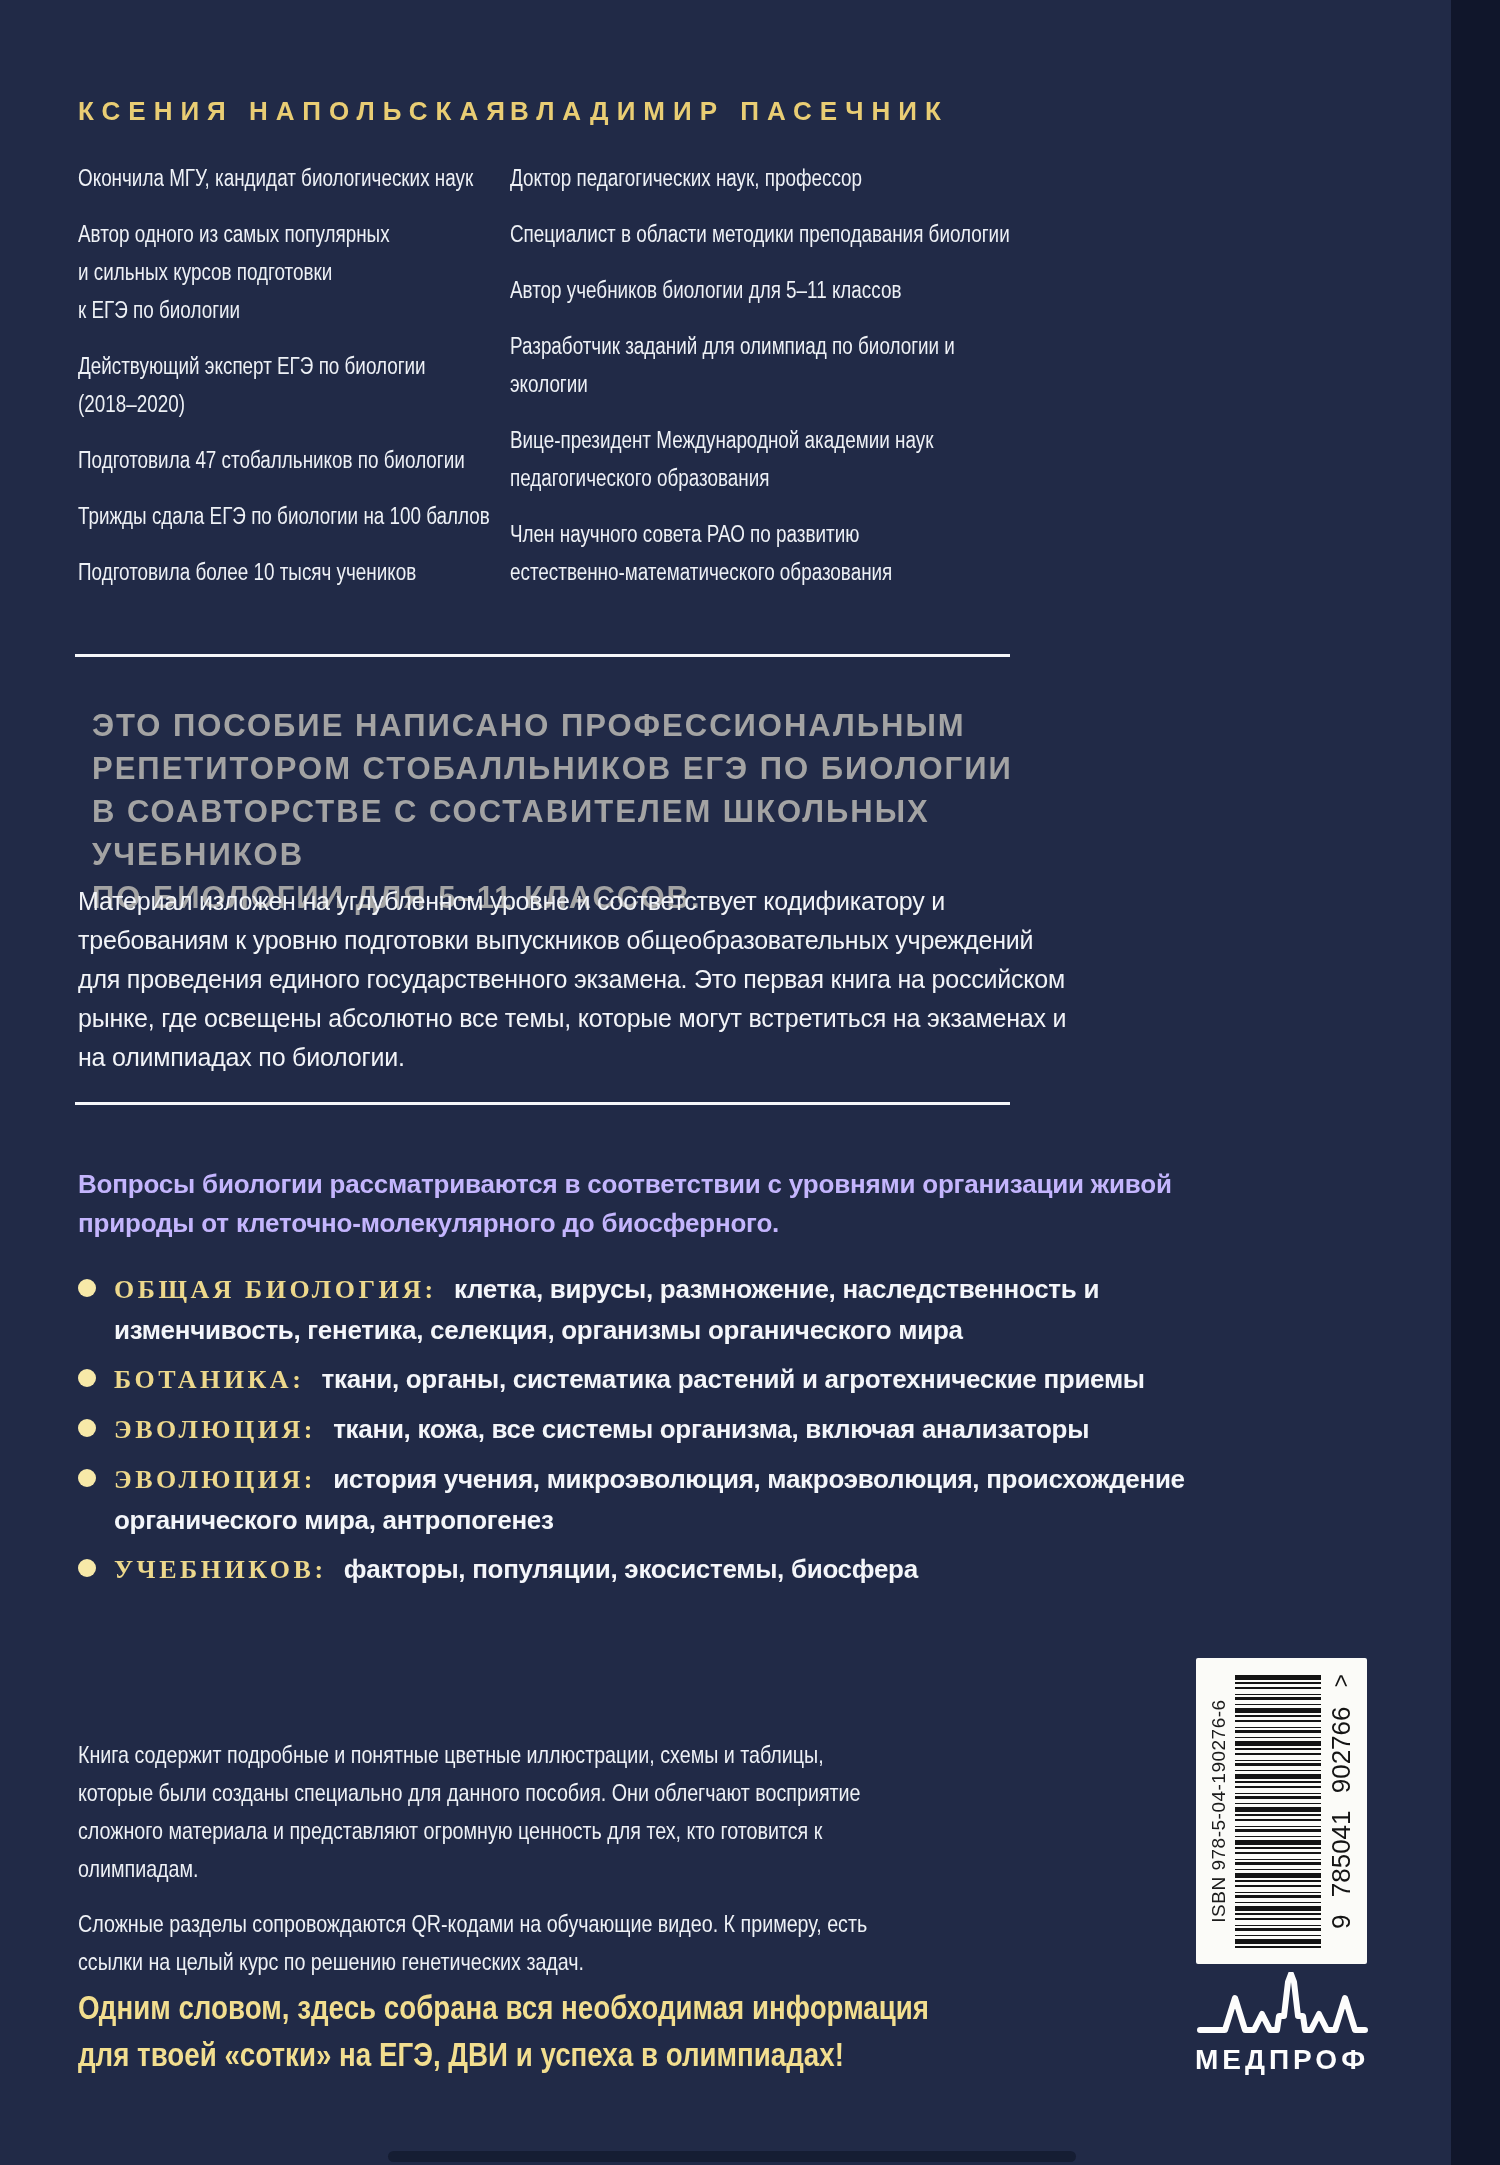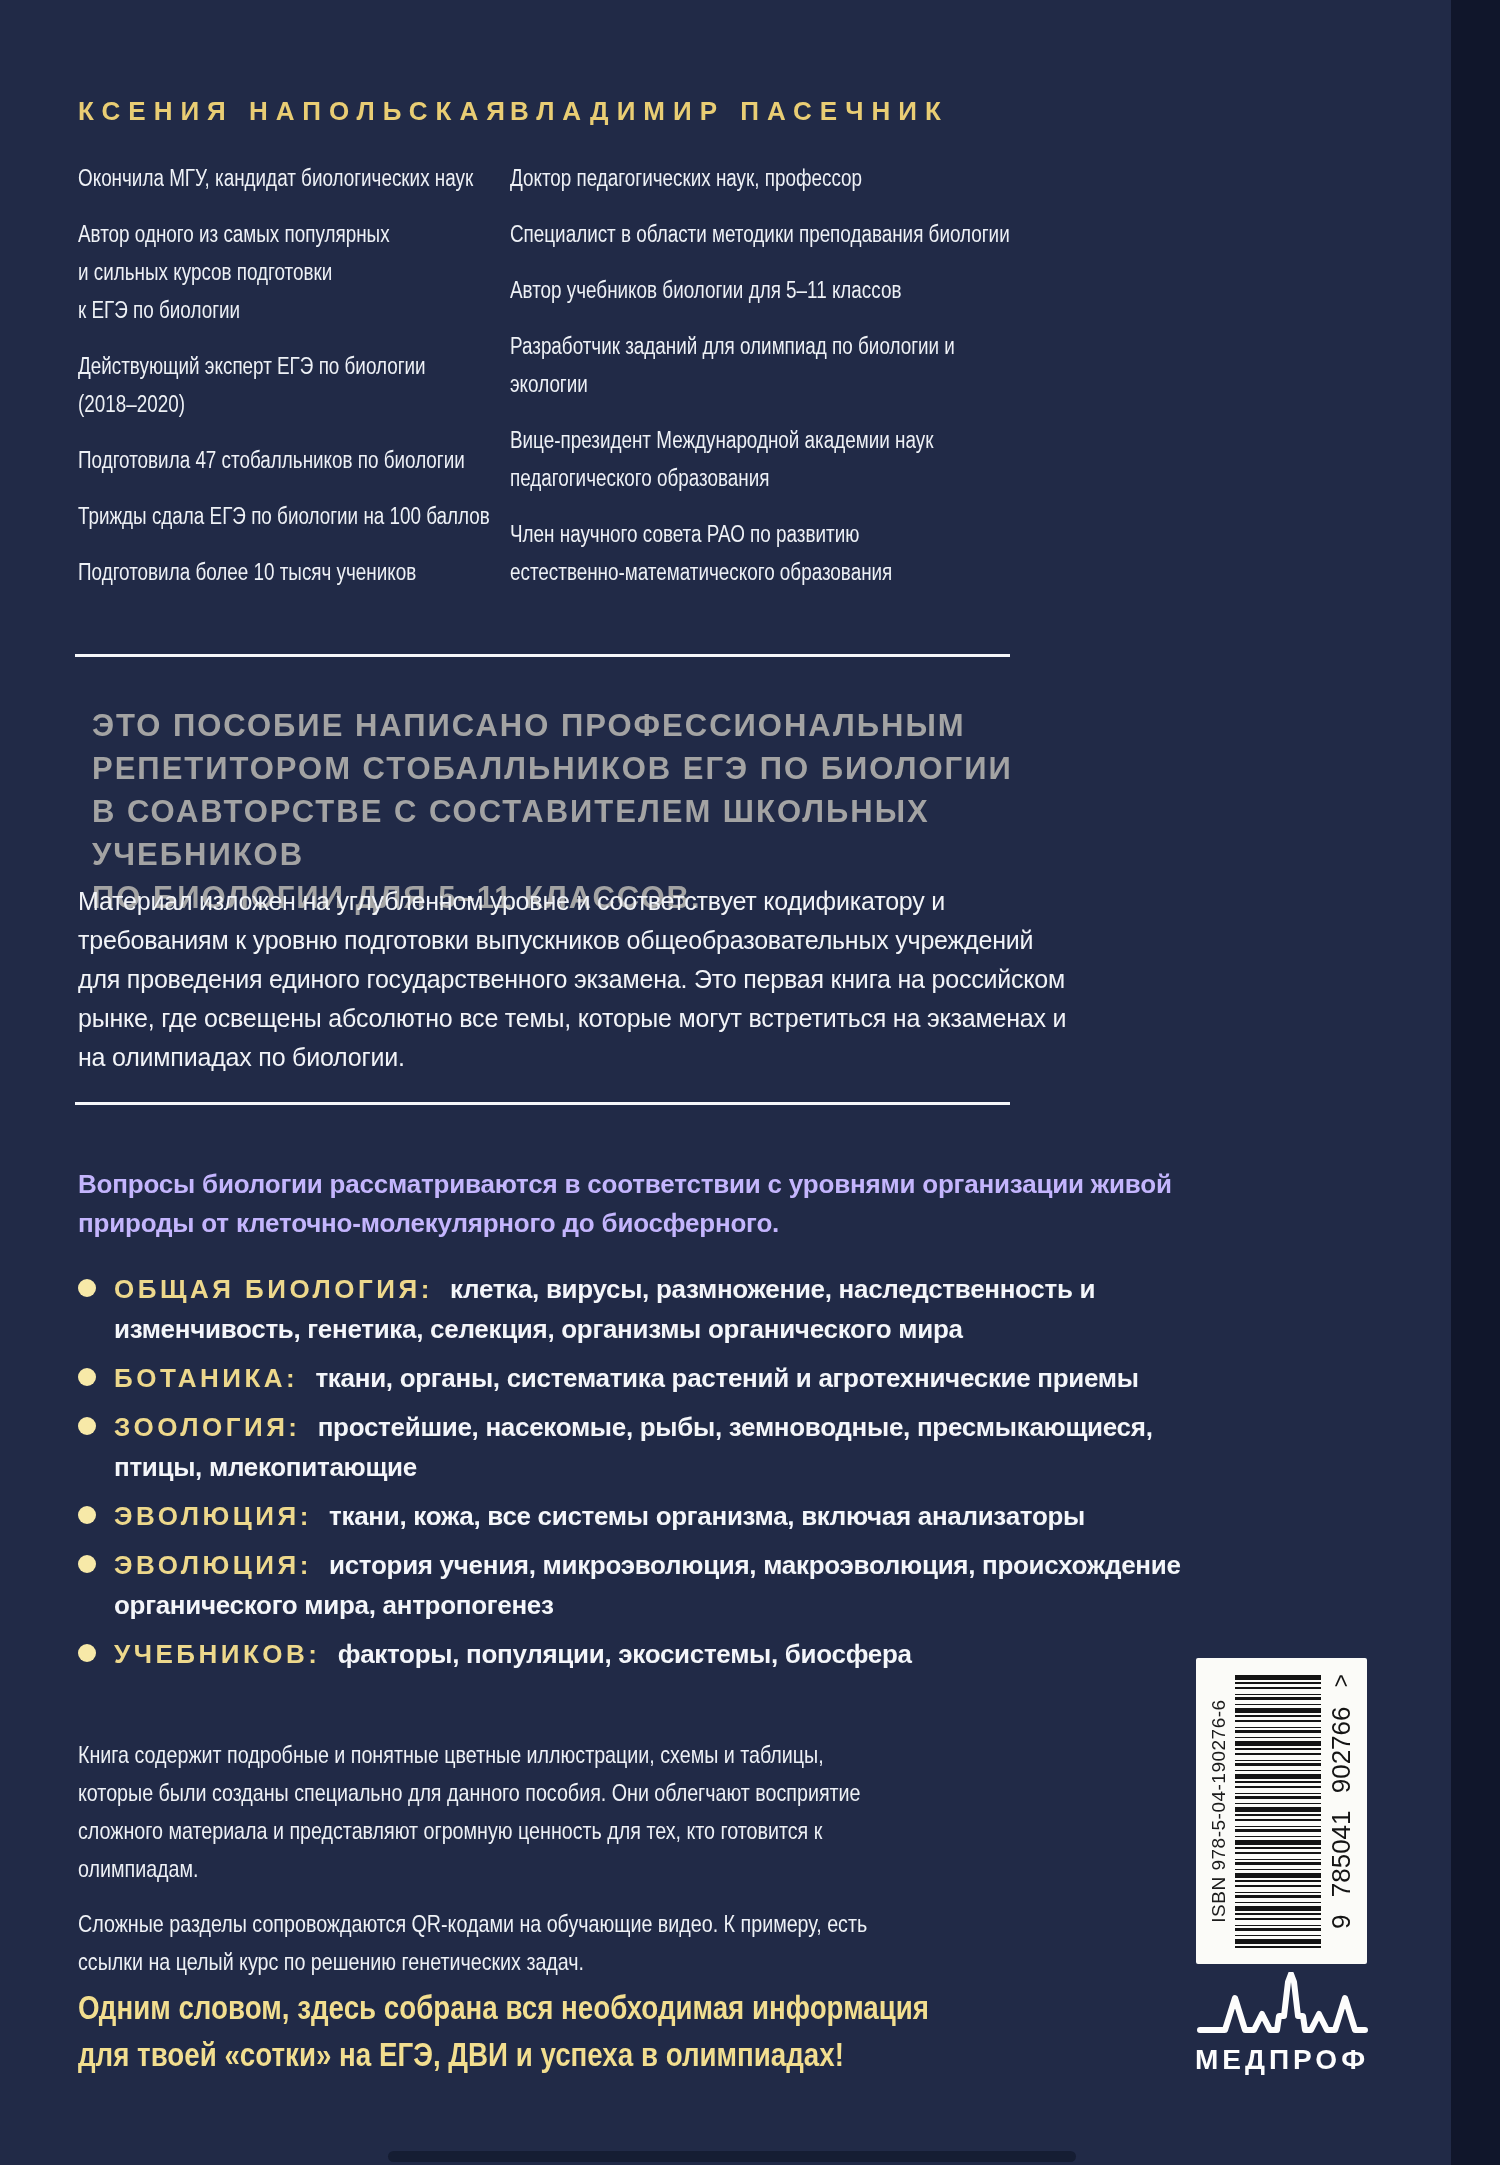--- a/index.html
+++ b/index.html
@@ -27,21 +27,21 @@
   .about{position:absolute;left:78px;top:882px;width:990px;margin:0;
          font-size:25px;line-height:39px;letter-spacing:-.2px;color:#f2f4f8;}
 
   
   .levels{position:absolute;left:78px;top:1165px;width:1130px;}
   .levels-intro{margin:0 0 26px 0;font-size:26px;line-height:39px;font-weight:700;
                 color:#c4b5fd;letter-spacing:-.2px;}
   .level{position:relative;padding-left:36px;margin:0 0 9px 0;font-size:26px;line-height:40px;}
   .dot{position:absolute;left:0;top:10px;width:18px;height:18px;border-radius:50%;
        background:#f7e9a8;}
-  .level-label{color:#edd88c;font-weight:700;letter-spacing:3.5px;margin-right:10px;}
+  .level-label{color:#edd88c;font-weight:700;letter-spacing:3.5px;margin-right:10px;font-family:Liberation Serif, serif;}
   .level-text{color:#f4f6fa;font-weight:700;letter-spacing:-.3px;}
 
   
   .closing{position:absolute;left:78px;top:1736px;width:1310px;}
   .closing-p{margin:0 0 17px 0;font-size:24px;line-height:38px;color:#eef1f6;
              white-space:pre-line;transform:scaleX(.82);transform-origin:0 0;width:1290px;}
   .highlight{position:absolute;left:78px;top:1984px;margin:0;font-size:33px;font-weight:700;
              line-height:47px;color:#f2de8f;white-space:pre-line;
              transform:scaleX(.84);transform-origin:0 0;width:1210px;}
 
@@ -121,25 +121,20 @@
       <span class="level-label">ОБЩАЯ БИОЛОГИЯ:</span>
       <span class="level-text">клетка, вирусы, размножение, наследственность и изменчивость, генетика, селекция, организмы органического мира</span>
     </div>
     <div class="level">
       <span class="dot"></span>
       <span class="level-label">БОТАНИКА:</span>
       <span class="level-text">ткани, органы, систематика растений и агротехнические приемы</span>
     </div>
     <div class="level">
       <span class="dot"></span>
-      <span class="level-label">ЗООЛОГИЯ:</span>
-      <span class="level-text">простейшие, насекомые, рыбы, земноводные, пресмыкающиеся, птицы, млекопитающие</span>
-    </div>
-    <div class="level">
-      <span class="dot"></span>
       <span class="level-label">ЭВОЛЮЦИЯ:</span>
       <span class="level-text">ткани, кожа, все системы организма, включая анализаторы</span>
     </div>
     <div class="level">
       <span class="dot"></span>
       <span class="level-label">ЭВОЛЮЦИЯ:</span>
       <span class="level-text">история учения, микроэволюция, макроэволюция, происхождение органического мира, антропогенез</span>
     </div>
     <div class="level">
       <span class="dot"></span>

